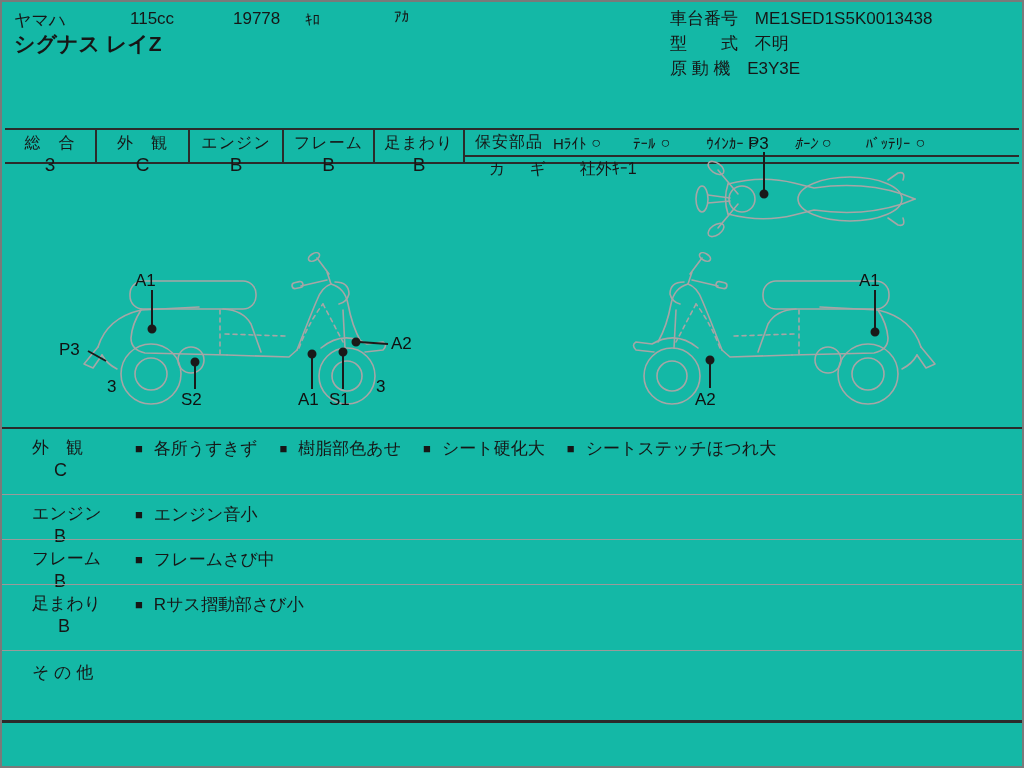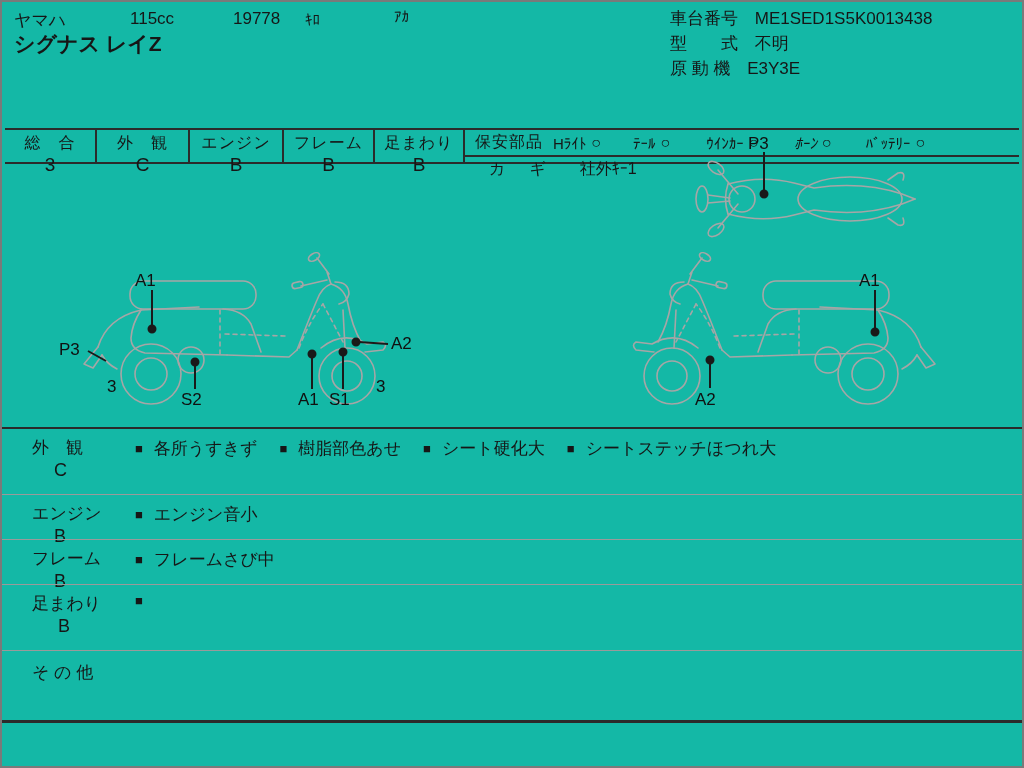--- a/index.html
+++ b/index.html
@@ -259,20 +259,21 @@
       </span>
     </div>
   </div>
 
   <div class="section sec-top-light" style="top:582px; height:66px;">
     <span class="sec-label">足まわり</span>
     <span class="sec-grade" style="left:56px;">B</span>
     <div class="defects">
       <span class="defect">
         <span class="bullet">■</span>
+        <span>Rサス摺動部さび小</span>
       </span>
     </div>
   </div>
 
   <div class="section sec-top-light" style="top:648px; height:70px;">
     <span class="sec-label" style="top:10px;">そ の 他</span>
   </div>
 
   <div class="heavy-rule"></div>
 </div>

